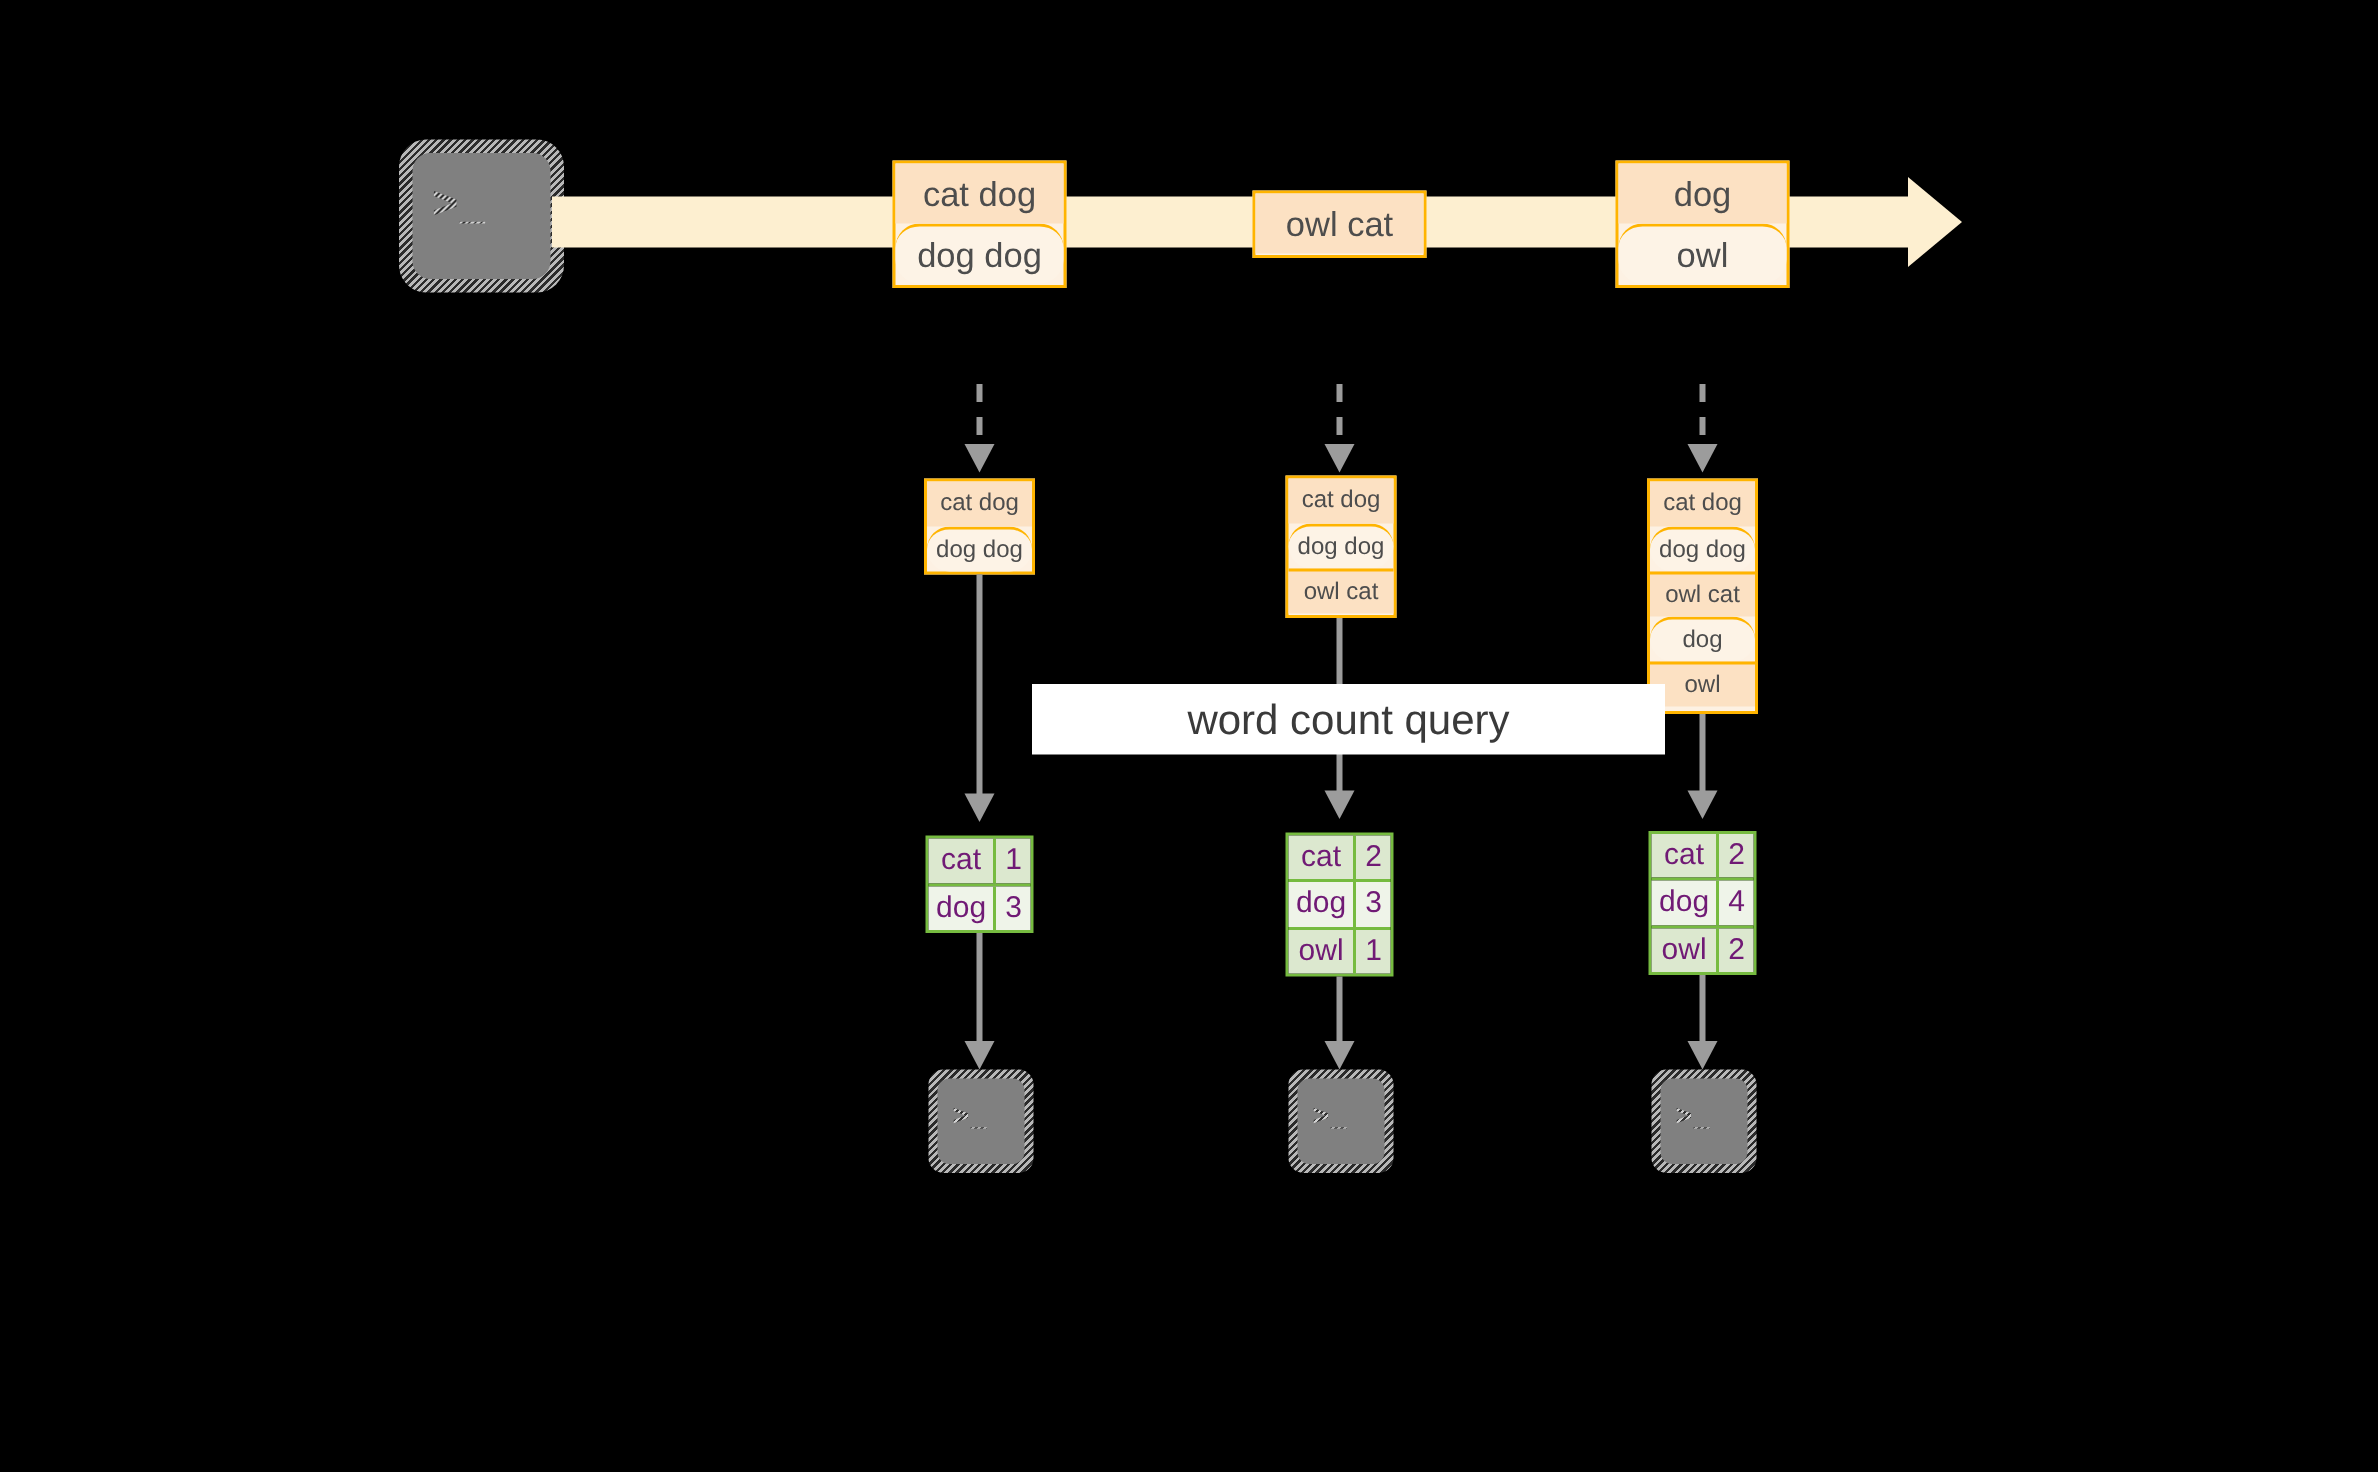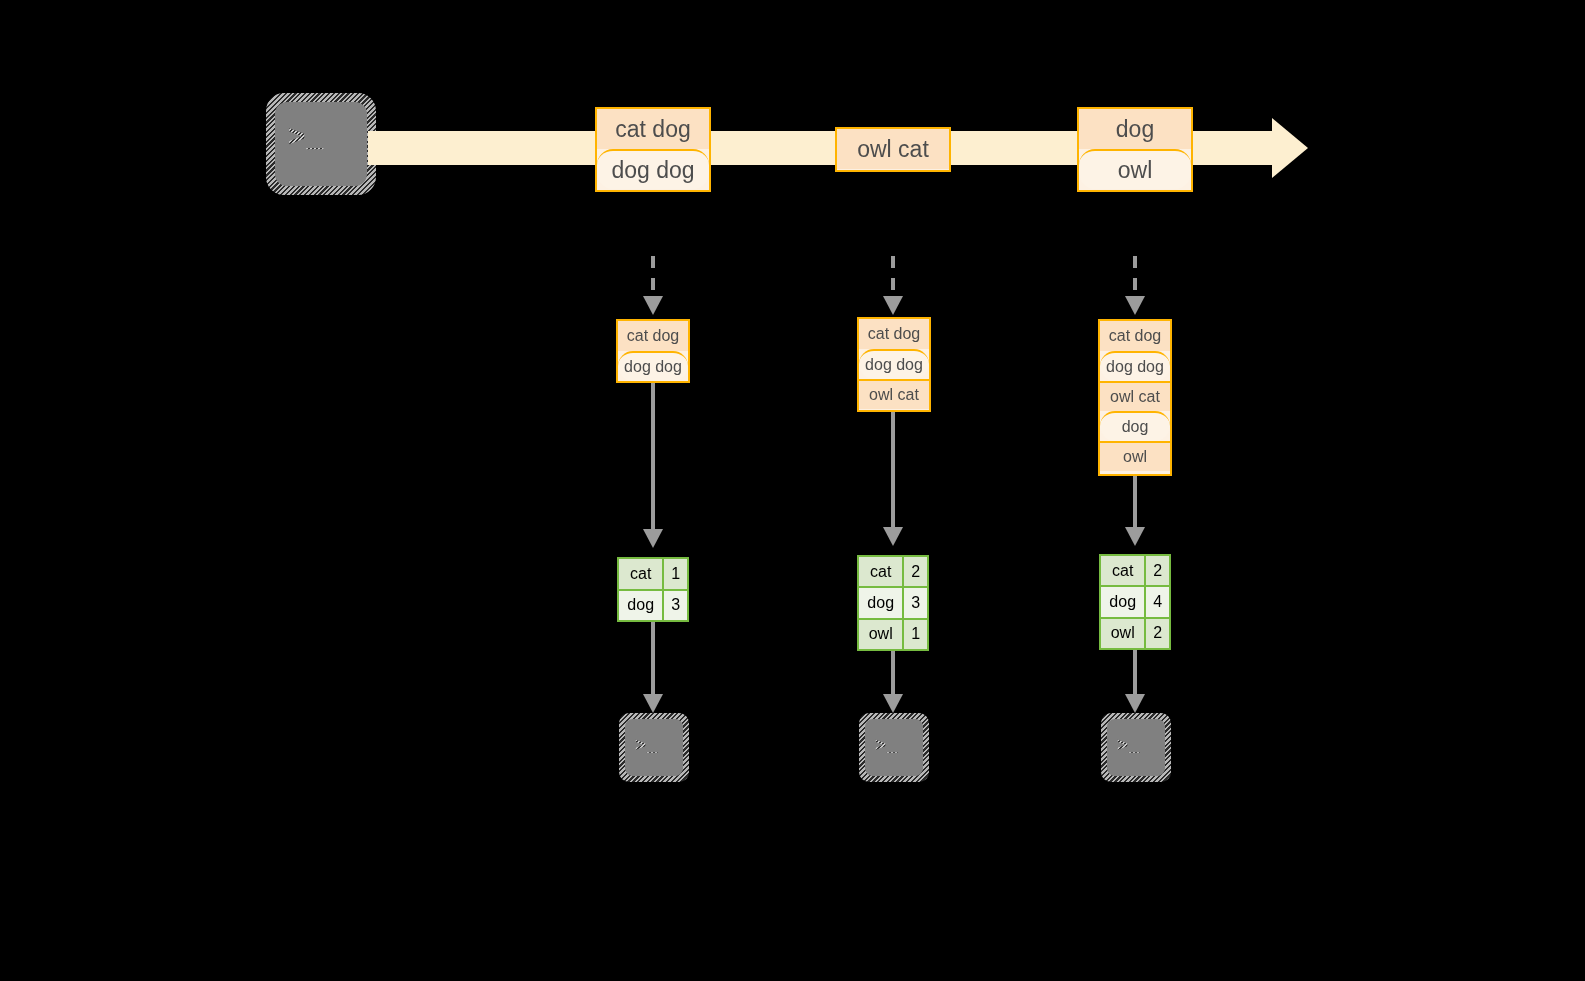--- a/index.html
+++ b/index.html
@@ -113,22 +113,22 @@
   .res-row + .res-row { border-top: 2.5px solid #76BB40; }
   .res-row.shade-a .res-key,
   .res-row.shade-a .res-val { background: #DCE8CF; }
   .res-row.shade-b .res-key,
   .res-row.shade-b .res-val { background: #EFF4E9; }
   .res-key, .res-val {
     box-sizing: border-box;
     display: flex;
     align-items: center;
     justify-content: center;
-    font-size: 16px;
-    color: #000000;
+    font-size: 20px;
+    color: #701a75;
   }
   .res-key { width: 50px; }
   .res-val { width: 28px; border-left: 2.5px solid #76BB40; }
 
   
   .conn {
     position: absolute;
     width: 4px;
     background: #9c9c9c;
   }
@@ -282,14 +282,17 @@
   </div>
 
   <div class="conn" style="left:1133px; top:650px; height:48px;"></div>
   <div class="conn-head" style="left:1125px; top:694px;"></div>
 
   <div class="terminal small" style="left:1101px; top:713px; width:70px; height:69px;">
     <div class="inner"></div>
     <div class="glyph">&gt;_</div>
   </div>
 
+  <div class="query-banner" style="left:688px; top:456px; width:422px; height:47px;">
+    <span class="label">word count query</span>
+  </div>
 
 </div>
 
 </body></html>

